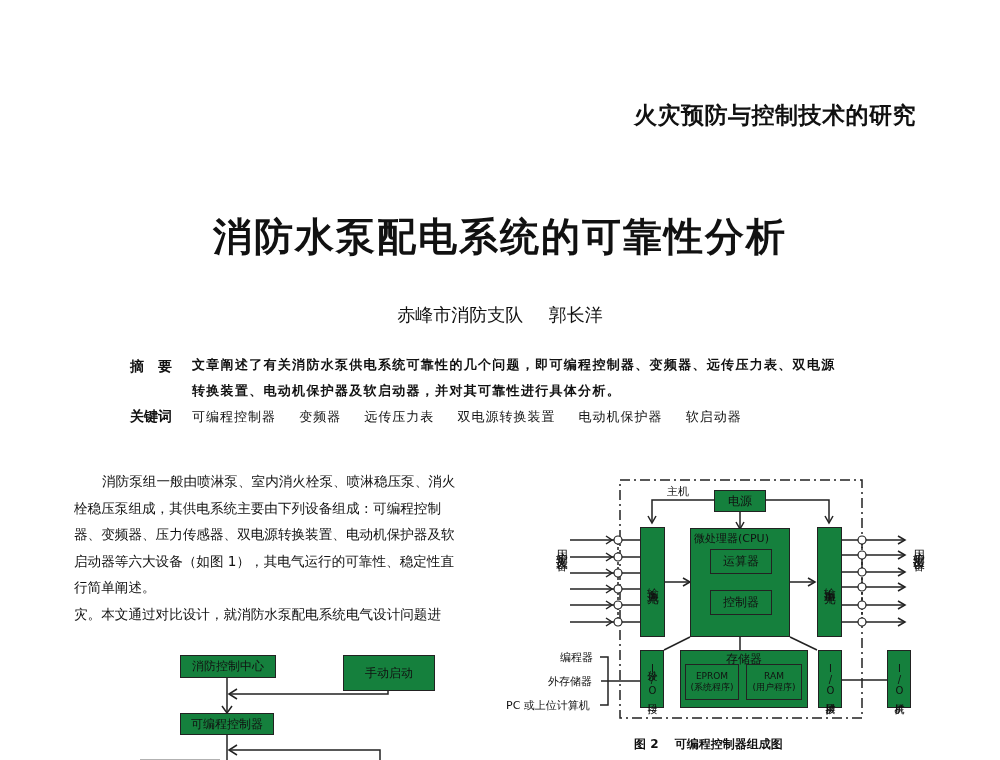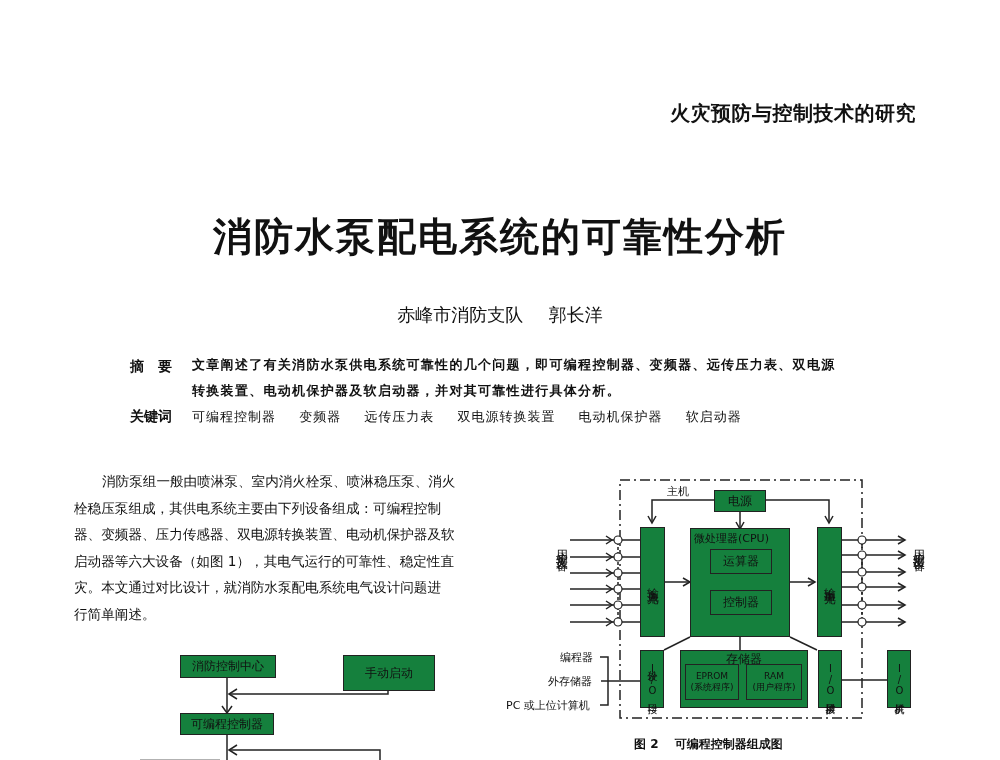--- a/index.html
+++ b/index.html
@@ -1,18 +1,18 @@
 <!DOCTYPE html>
 <html><head>
 <meta charset="utf-8">
 <style>
   html,body{margin:0;padding:0;background:#fff;}
   body{width:1000px;height:760px;position:relative;overflow:hidden;font-family:"DejaVu Serif",serif;color:#111;}
   .abs{position:absolute;}
-  .header{right:84px;top:100px;font-family:"DejaVu Sans",sans-serif;font-weight:bold;font-size:20px;letter-spacing:0.5px;}
+  .header{right:84px;top:100px;font-family:"DejaVu Sans",sans-serif;font-weight:bold;font-size:23px;letter-spacing:0.5px;}
   .title{left:0;width:1000px;top:210px;text-align:center;font-family:"DejaVu Sans",sans-serif;font-weight:bold;font-size:39px;letter-spacing:2px;}
   .author{left:0;width:1000px;top:303px;text-align:center;font-size:18px;}
   .author span{margin:0 10px;}
   .abs-label{font-family:"DejaVu Sans",sans-serif;font-weight:bold;font-size:14px;}
   .abs-text{font-size:13px;letter-spacing:1.3px;line-height:26px;}
   .kw{margin-right:18px;}
   .body-text{left:74px;top:468px;width:408px;font-family:"DejaVu Sans",sans-serif;font-size:13.6px;line-height:26.5px;text-align:justify;}
   .body-text .indent{display:inline-block;width:28px;}
   .box{position:absolute;border:1.5px solid #222;background:#15803d;font-family:"DejaVu Sans",sans-serif;font-size:12px;display:flex;align-items:center;justify-content:center;box-sizing:border-box;}
   .vtext{writing-mode:vertical-rl;text-orientation:upright;letter-spacing:2px;font-size:12px;font-family:"DejaVu Sans",sans-serif;}
@@ -47,22 +47,22 @@
   <span class="kw">双电源转换装置</span>
   <span class="kw">电动机保护器</span>
   <span class="kw">软启动器</span>
 </div>
 
 <div class="abs body-text">
   <div><span class="indent"></span><span>消防泵组一般由喷淋泵、室内消火栓泵、喷淋稳压泵、消火</span></div>
   <div>栓稳压泵组成，其供电系统主要由下列设备组成：可编程控制</div>
   <div>器、变频器、压力传感器、双电源转换装置、电动机保护器及软</div>
   <div>启动器等六大设备（如图 1），其电气运行的可靠性、稳定性直</div>
+  <div>行简单阐述。</div>
   <div>灾。本文通过对比设计，就消防水泵配电系统电气设计问题进</div>
-  <div>行简单阐述。</div>
 </div>
 
 <div>
   <svg class="abs" style="left:0;top:0;" width="1000" height="760">
     <g stroke="#222" stroke-width="1.5" fill="none">
       <line x1="227" y1="677" x2="227" y2="715"></line>
       <polyline points="388,677 388,694 229,694"></polyline>
       <polyline points="237,689 229,694 237,699"></polyline>
       <polyline points="222,706 227,713 232,706"></polyline>
       <line x1="227" y1="734" x2="227" y2="760"></line>

